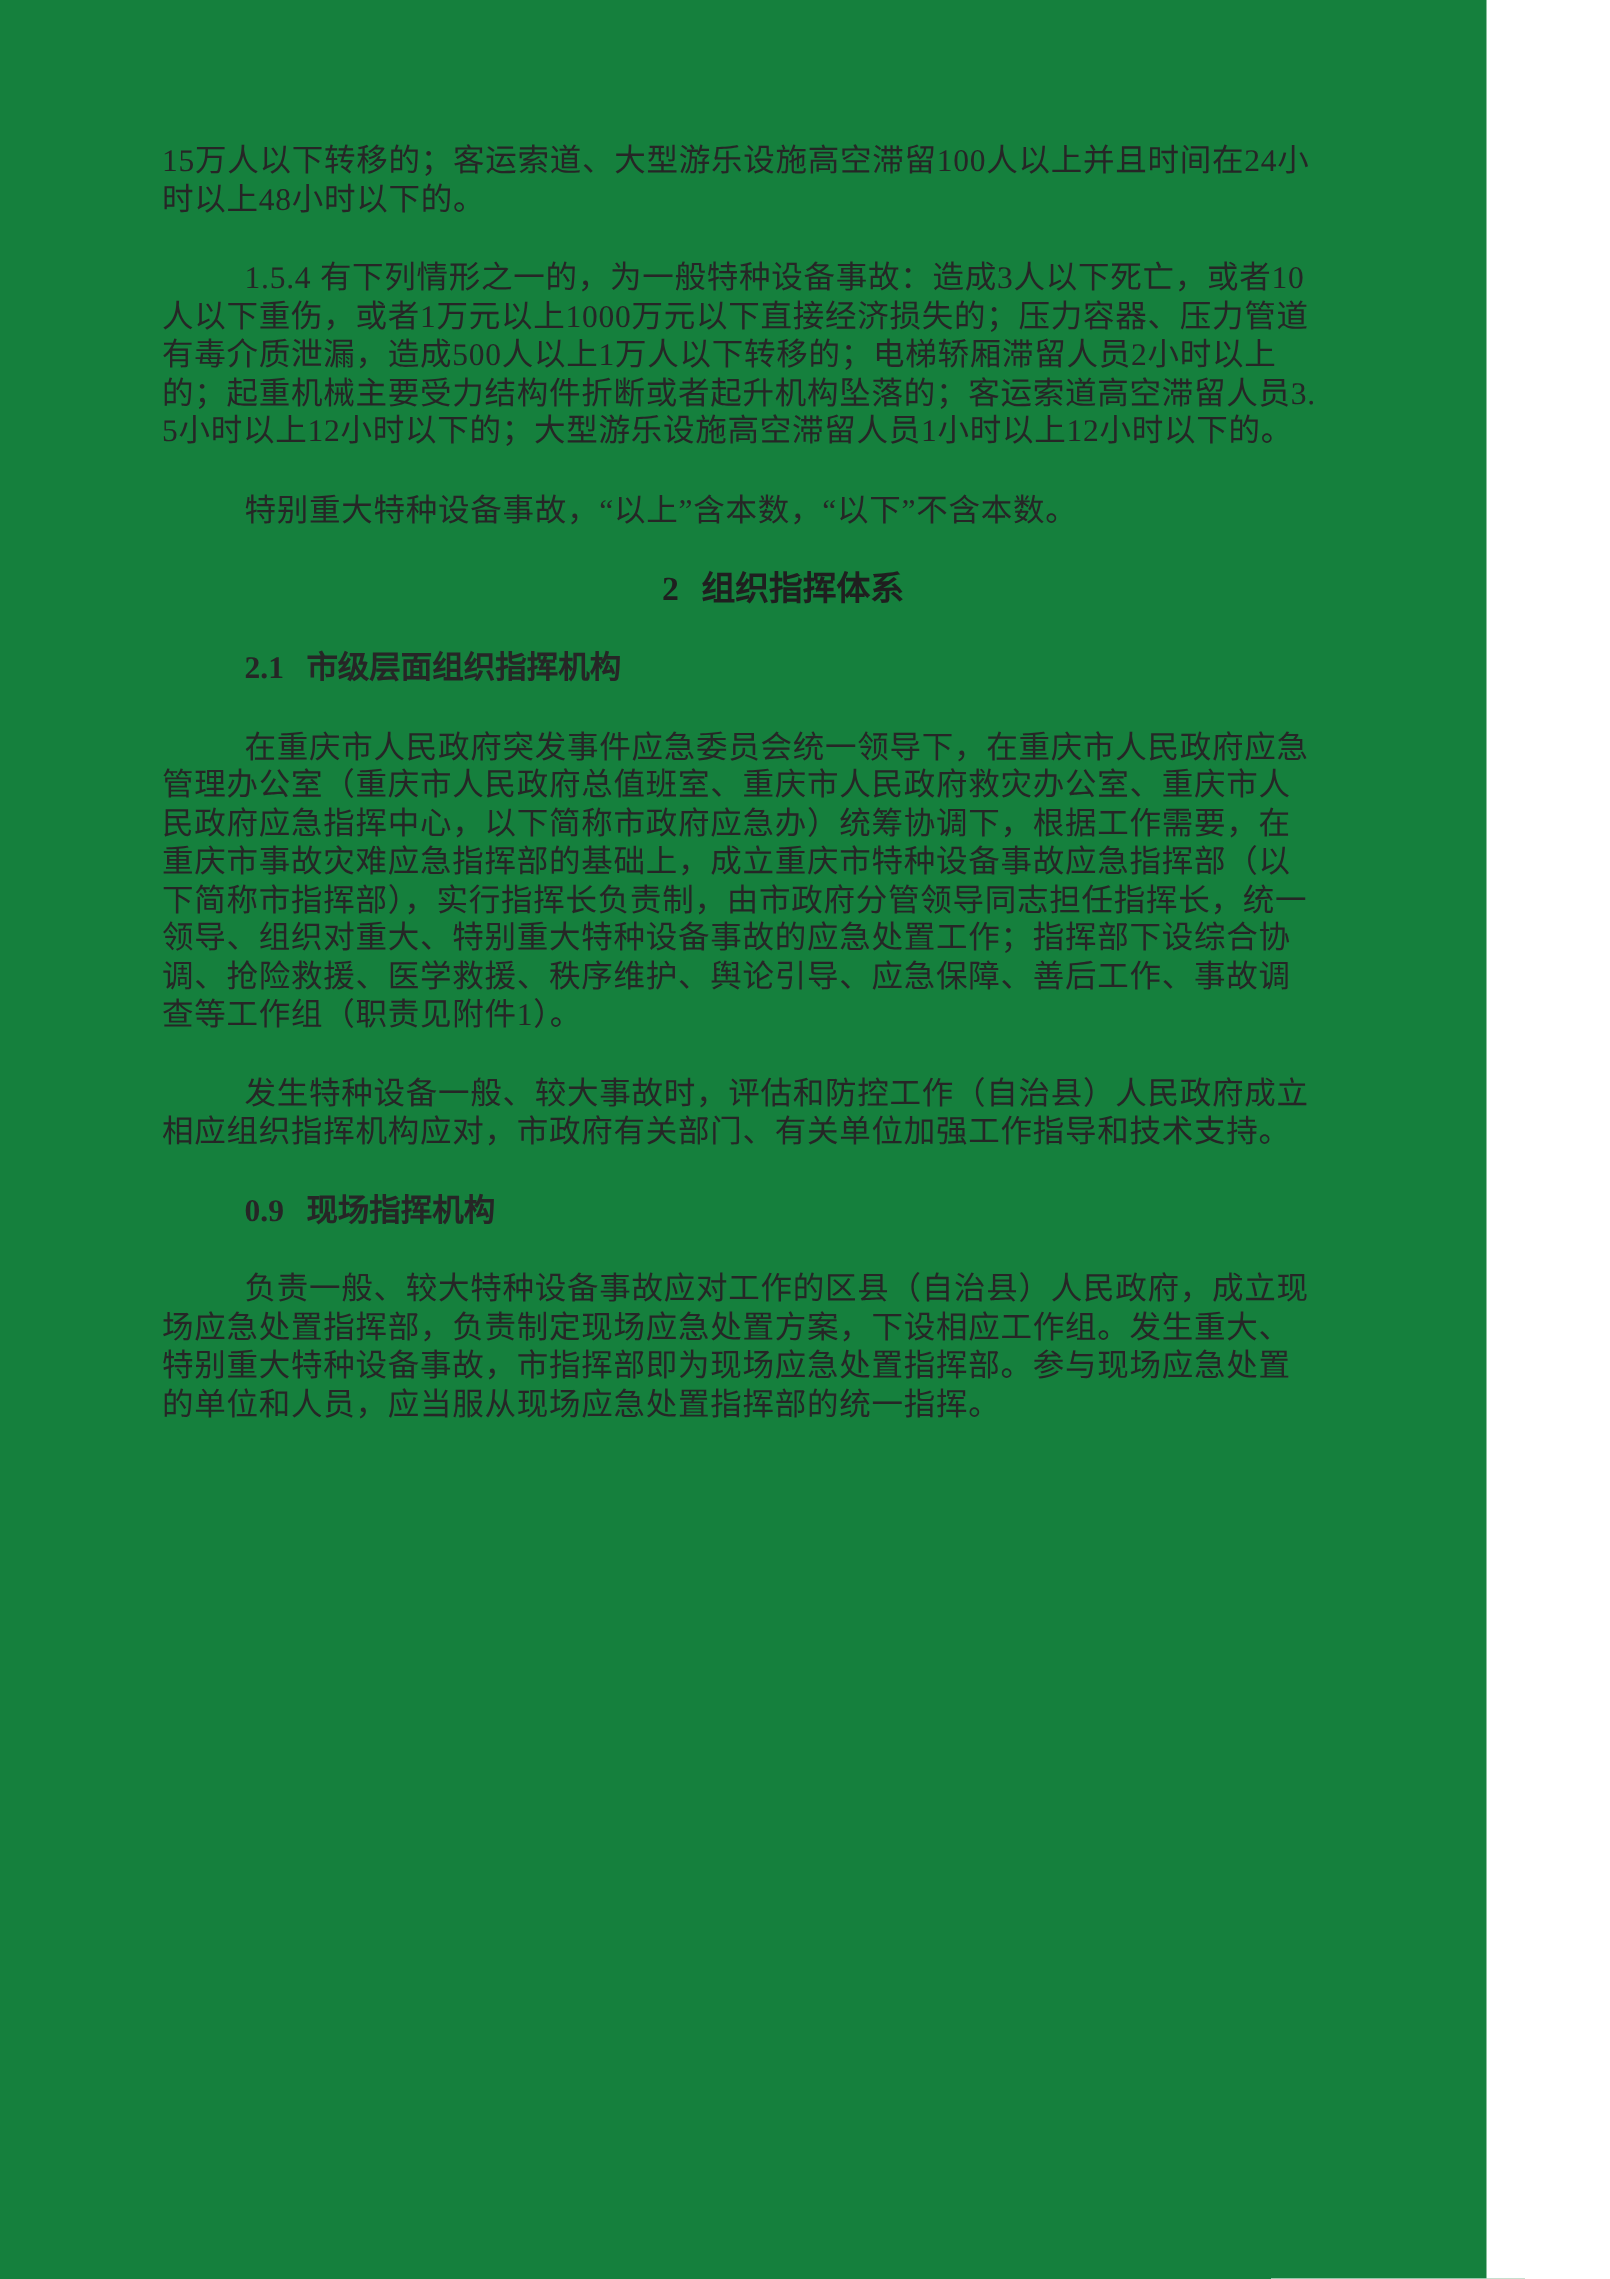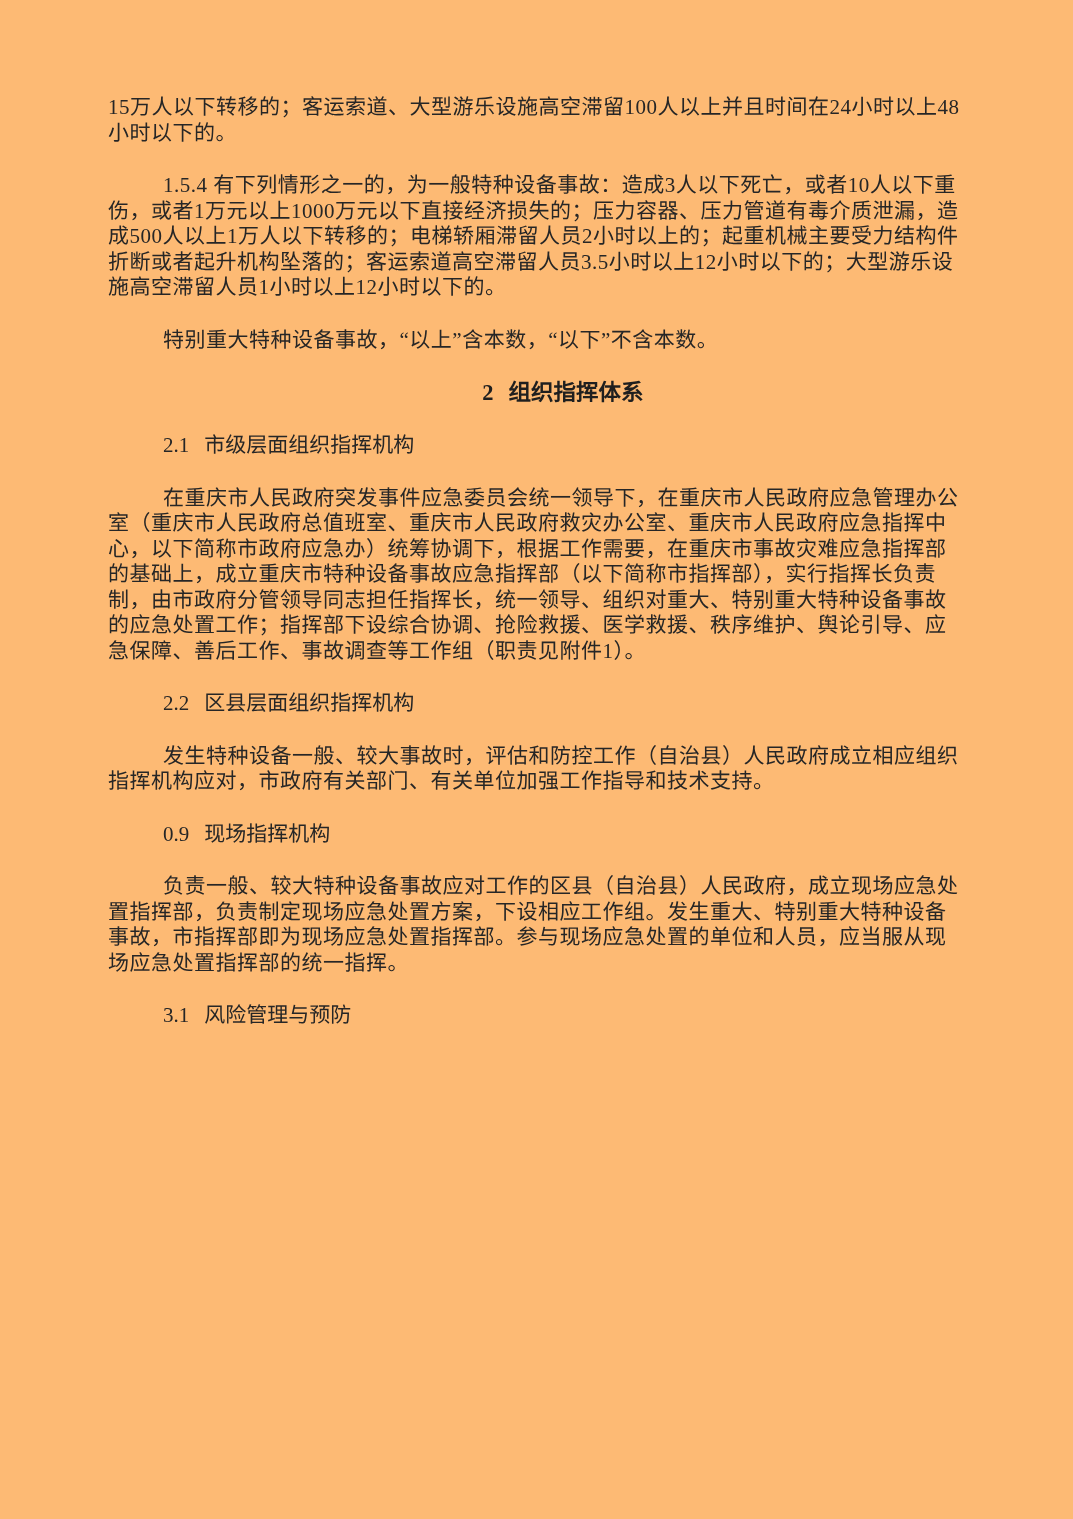--- a/index.html
+++ b/index.html
@@ -2,24 +2,24 @@
 <html lang="zh-CN"><head>
   <meta charset="utf-8">
   <style>
     html, body {
       margin: 0;
       padding: 0;
       background: #ffffff;
     }
     .page {
       position: relative;
-      width: 1073px;
+      width: 991px;
       height: 1519px;
       box-sizing: border-box;
-      background: #fdba74;
+      background: #15803d;
       padding: 95px 110px 0 108px;
       overflow: hidden;
       font-family: "Liberation Serif", "DejaVu Serif", serif;
       color: #262626;
     }
     .para {
       margin: 0 0 27px 0;
       font-size: 21px;
       line-height: 25.5px;
       text-indent: 55px;
@@ -37,21 +37,21 @@
       line-height: 26px;
       font-weight: bold;
       color: #1f1f1f;
       text-align: center;
     }
     .heading-minor {
       margin: 0 0 27px 0;
       padding-left: 55px;
       font-size: 21px;
       line-height: 25.5px;
-      font-weight: normal;
+      font-weight: bold;
       color: #262626;
     }
     .h-num {
       margin-right: 15px;
     }
   </style>
 </head>
 <body>
 
 <div class="page">
@@ -66,31 +66,25 @@
   <h2 class="heading-major">
     <span class="h-num">2</span><span>组织指挥体系</span>
   </h2>
 
   <h3 class="heading-minor">
     <span class="h-num">2.1</span><span>市级层面组织指挥机构</span>
   </h3>
 
   <p class="para">在重庆市人民政府突发事件应急委员会统一领导下，在重庆市人民政府应急管理办公室（重庆市人民政府总值班室、重庆市人民政府救灾办公室、重庆市人民政府应急指挥中心，以下简称市政府应急办）统筹协调下，根据工作需要，在重庆市事故灾难应急指挥部的基础上，成立重庆市特种设备事故应急指挥部（以下简称市指挥部），实行指挥长负责制，由市政府分管领导同志担任指挥长，统一领导、组织对重大、特别重大特种设备事故的应急处置工作；指挥部下设综合协调、抢险救援、医学救援、秩序维护、舆论引导、应急保障、善后工作、事故调查等工作组（职责见附件1）。</p>
 
-  <h3 class="heading-minor">
-    <span class="h-num">2.2</span><span>区县层面组织指挥机构</span>
-  </h3>
 
   <p class="para">发生特种设备一般、较大事故时，评估和防控工作（自治县）人民政府成立相应组织指挥机构应对，市政府有关部门、有关单位加强工作指导和技术支持。</p>
 
   <h3 class="heading-minor">
     <span class="h-num">0.9</span><span>现场指挥机构</span>
   </h3>
 
   <p class="para">负责一般、较大特种设备事故应对工作的区县（自治县）人民政府，成立现场应急处置指挥部，负责制定现场应急处置方案，下设相应工作组。发生重大、特别重大特种设备事故，市指挥部即为现场应急处置指挥部。参与现场应急处置的单位和人员，应当服从现场应急处置指挥部的统一指挥。</p>
 
 
-  <h3 class="heading-minor">
-    <span class="h-num">3.1</span><span>风险管理与预防</span>
-  </h3>
 
 
 </div>
 
 </body></html>

